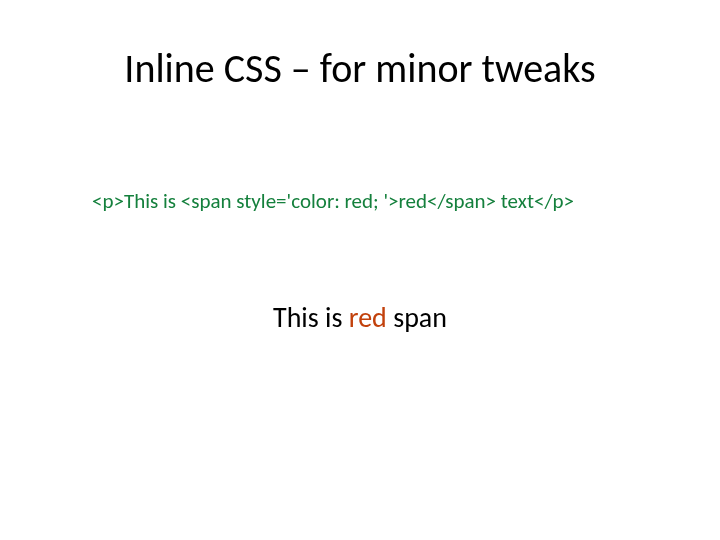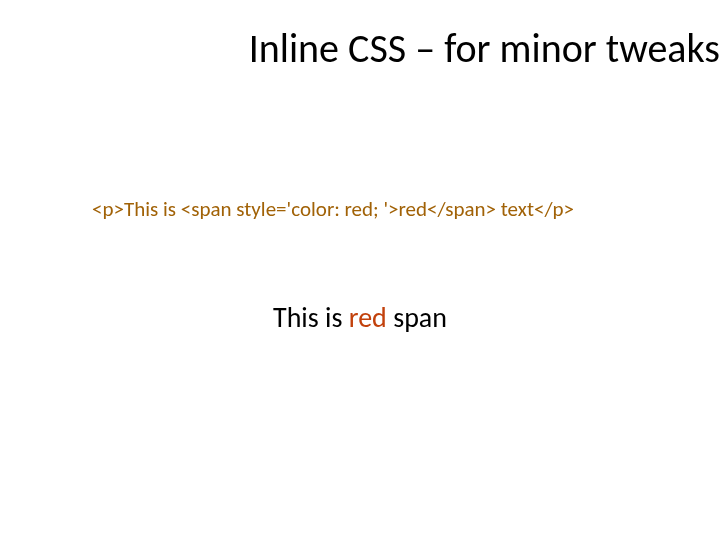--- a/index.html
+++ b/index.html
@@ -1,34 +1,34 @@
 <!DOCTYPE html>
 <html><head>
   <meta charset="utf-8">
   <style>
     * { margin: 0; padding: 0; box-sizing: border-box; }
     html, body { width: 720px; height: 540px; background: #fff; font-family: Calibri, "Segoe UI", Arial, sans-serif; }
     .slide { position: relative; width: 720px; height: 540px; padding: 0; }
     .title {
       position: absolute;
-      top: 24px;
+      top: 44px;
       left: 0;
       right: 0;
-      text-align: right;
+      text-align: center;
       font-size: 40px;
       color: #000;
       font-weight: 400;
       letter-spacing: 0px;
     }
     .code-line {
       position: absolute;
-      top: 196px;
+      top: 188px;
       left: 92px;
       font-size: 21px;
-      color: #a16207;
+      color: #15803d;
       font-weight: 400;
       font-family: Calibri, "Segoe UI", Arial, sans-serif;
     }
     .output-line {
       position: absolute;
       top: 300px;
       left: 0;
       right: 0;
       text-align: center;
       font-size: 28px;

